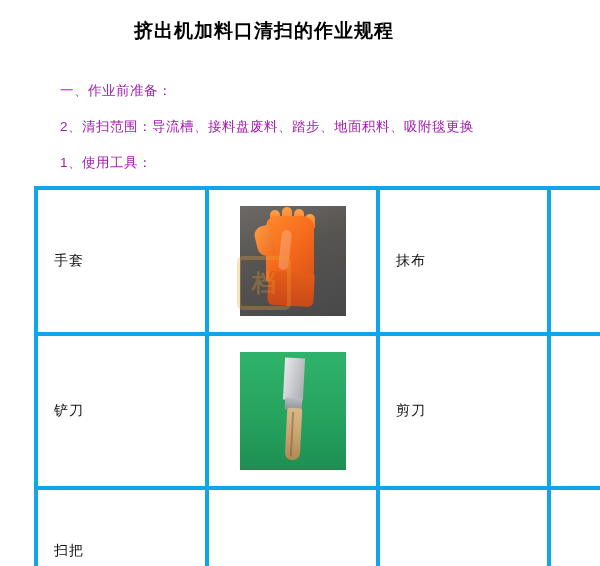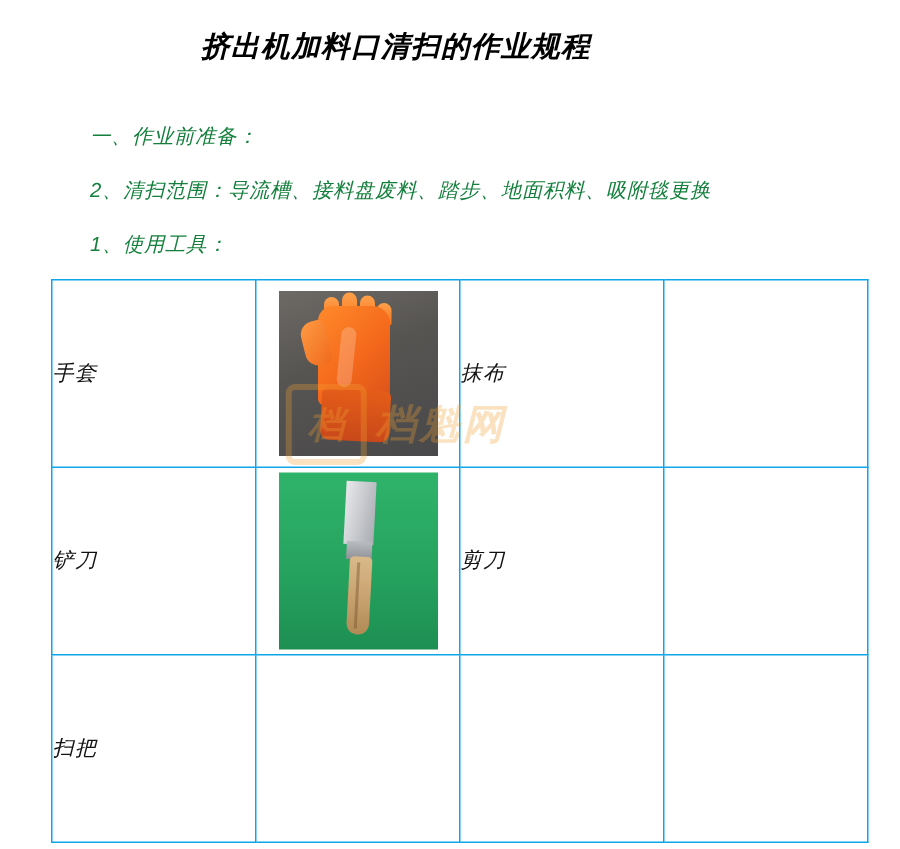--- a/index.html
+++ b/index.html
@@ -13,54 +13,53 @@
     font-family: "Liberation Sans", "DejaVu Sans", sans-serif;
     color: #1a1a1a;
     overflow: hidden;
     position: relative;
   }
   .page {
     position: relative;
     width: 528px;
     height: 566px;
     box-sizing: border-box;
-    font-style: italic;
   }
   .doc-title {
     text-align: center;
     font-size: 19px;
     font-weight: bold;
     letter-spacing: 1px;
     padding-top: 18px;
     color: #000000;
   }
   .body-block {
     padding: 0 34px;
     box-sizing: border-box;
   }
   .para {
     font-size: 13.5px;
-    color: #15803d;
+    color: #a21caf;
     margin-top: 18px;
     margin-left: 26px;
     letter-spacing: 0.5px;
   }
   .para.first {
     margin-top: 38px;
   }
   .tools-table {
     margin: 14px 0 0 0;
     border-collapse: collapse;
     width: 540px;
     table-layout: fixed;
   }
   .tools-table td {
-    border: 1px solid #0ea5e9;
+    border: 4px solid #0ea5e9;
     vertical-align: middle;
-    padding: 0;
+    padding: 16px;
   }
   .cell-label {
     font-size: 14px;
     padding-left: 26px;
     color: #111111;
     letter-spacing: 1px;
   }
   .col-label { width: 135px; height: 1px; }
   .col-img   { width: 135px; }
   .row-tall  { height: 125px; }
@@ -265,16 +264,15 @@
           <td class="col-label cell-label"></td>
           <td class="col-img"></td>
         </tr>
       </tbody>
     </table>
 
   </div>
 
   <div class="watermark">
     <div class="wm-badge">档</div>
-    <div class="wm-text">档魁网</div>
   </div>
 
 </div>
 
 </body></html>

